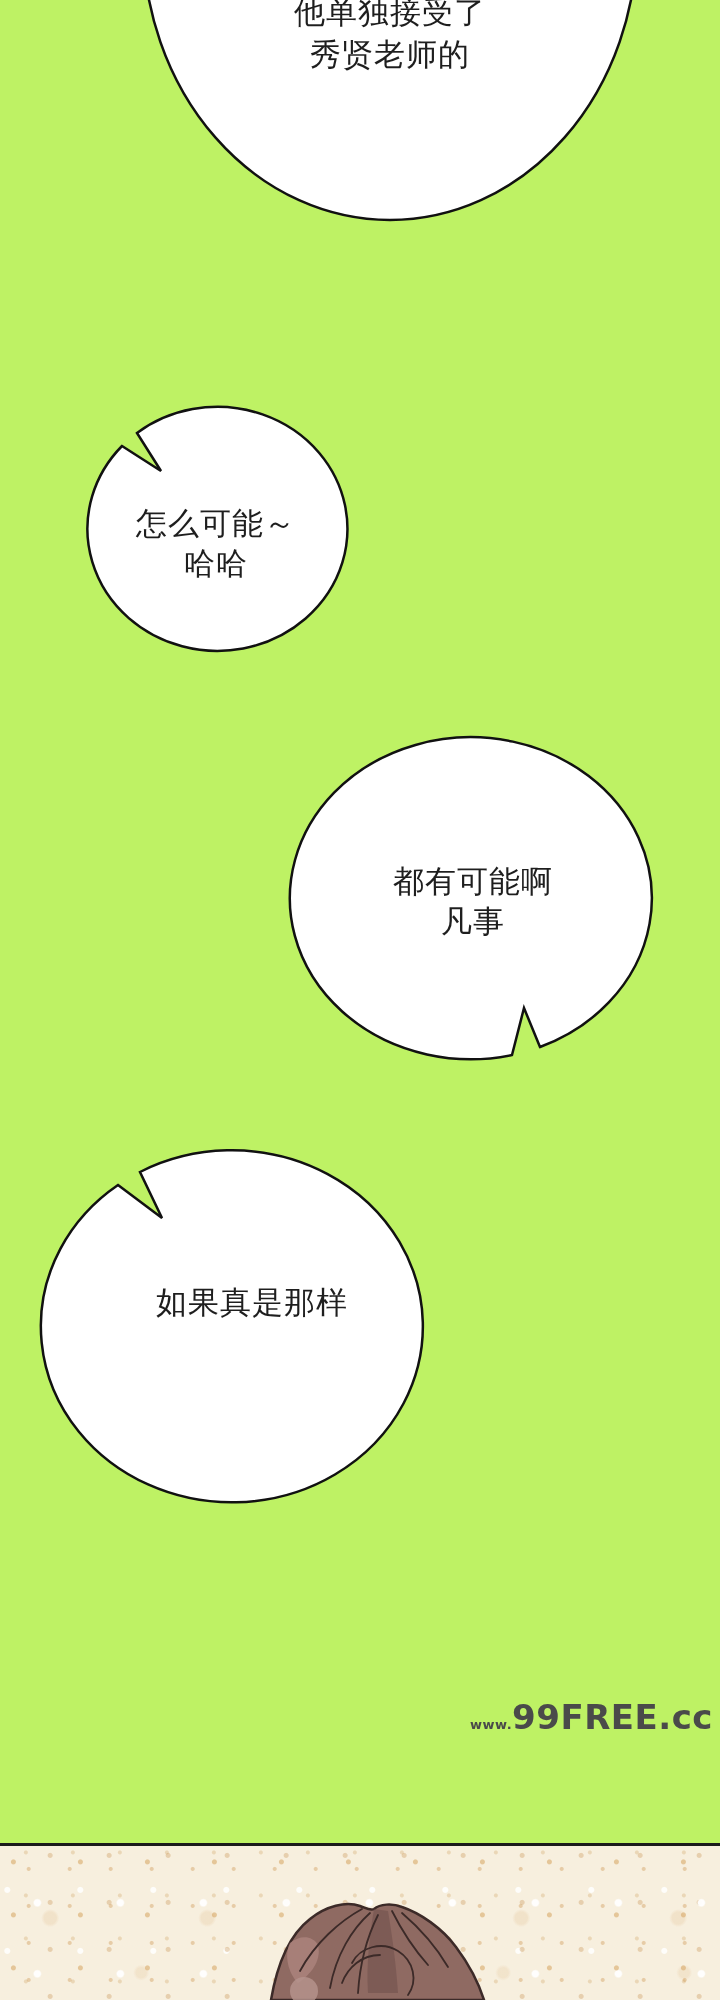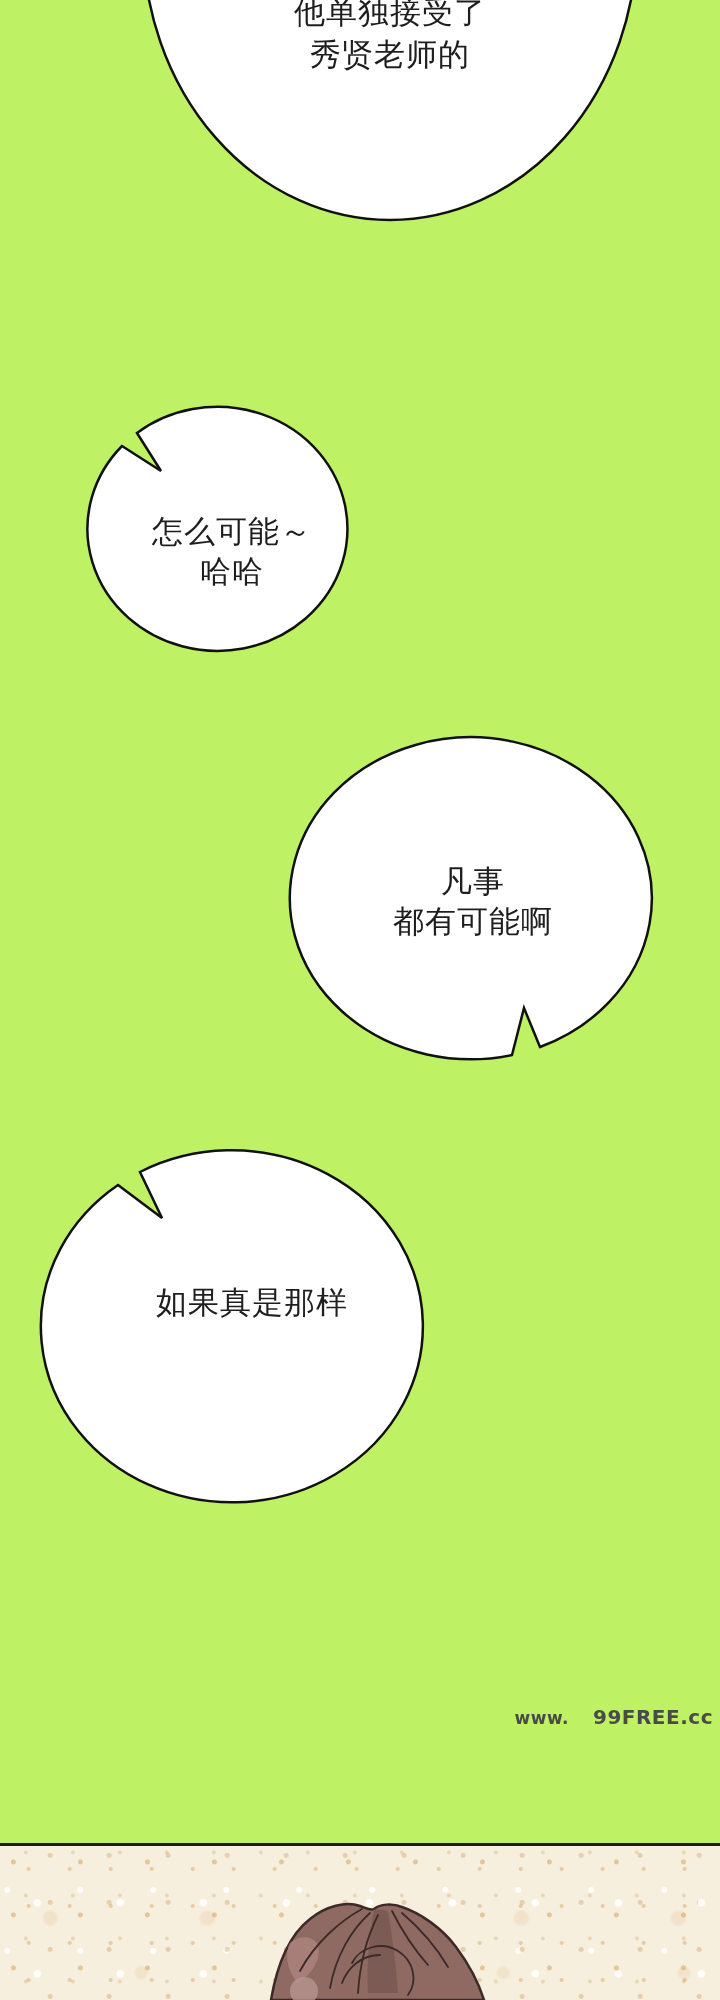--- a/index.html
+++ b/index.html
@@ -8,30 +8,30 @@
     background:#bef264;overflow:hidden;
     font-family:"Liberation Sans","DejaVu Sans",sans-serif;
   }
   .bubbles-svg{position:absolute;left:0;top:0;width:720px;height:2000px;}
   .btxt{
     position:absolute;width:320px;text-align:center;
     color:#1e1e1e;font-size:31px;letter-spacing:1px;white-space:nowrap;
   }
   .btxt div{display:block;}
   .t1{left:230px;top:-8px;line-height:42px;}
-  .t2{left:72px;top:504px;line-height:40px;margin-top:8px;}
+  .t2{left:56px;top:504px;line-height:40px;}
   .t3{left:313px;top:862px;line-height:40px;}
   .t4{left:92px;top:1282px;line-height:42px;}
   .watermark{
     position:absolute;top:1700px;right:7px;height:34px;line-height:34px;
     color:#4a4a4a;font-weight:bold;letter-spacing:.5px;white-space:nowrap;
     font-family:"DejaVu Sans","Liberation Sans",sans-serif;
   }
-  .watermark .wm-prefix{font-size:17px;}
-  .watermark .wm-site{font-size:20px;margin-left:24px;}
+  .watermark .wm-prefix{font-size:13px;}
+  .watermark .wm-site{font-size:34px;}
   .panel{
     position:absolute;left:0;top:1843px;width:720px;height:157px;
     border-top:3px solid #1b1b1b;box-sizing:border-box;
     background-color:#f7efde;
     background-image:
       radial-gradient(circle at 20% 30%, rgba(214,164,96,.55) 0 2px, rgba(0,0,0,0) 3px),
       radial-gradient(circle at 70% 62%, rgba(206,152,84,.40) 0 1.5px, rgba(0,0,0,0) 2.5px),
       radial-gradient(circle at 45% 80%, rgba(255,255,255,.95) 0 3px, rgba(0,0,0,0) 4.5px),
       radial-gradient(circle at 85% 20%, rgba(199,146,82,.35) 0 2px, rgba(0,0,0,0) 3px),
       radial-gradient(circle at 10% 72%, rgba(255,255,255,.85) 0 2.5px, rgba(0,0,0,0) 3.5px),
@@ -60,22 +60,22 @@
     <div>他单独接受了</div>
     <div>秀贤老师的</div>
   </div>
 
   <div class="btxt t2">
     <div>怎么可能～</div>
     <div>哈哈</div>
   </div>
 
   <div class="btxt t3">
+    <div>都有可能啊</div>
     <div>凡事</div>
-    <div>都有可能啊</div>
   </div>
 
   <div class="btxt t4">
     <div>如果真是那样</div>
   </div>
 
   <div class="watermark">
     <span class="wm-prefix">www.</span><span class="wm-site">99FREE.cc</span>
   </div>
 

